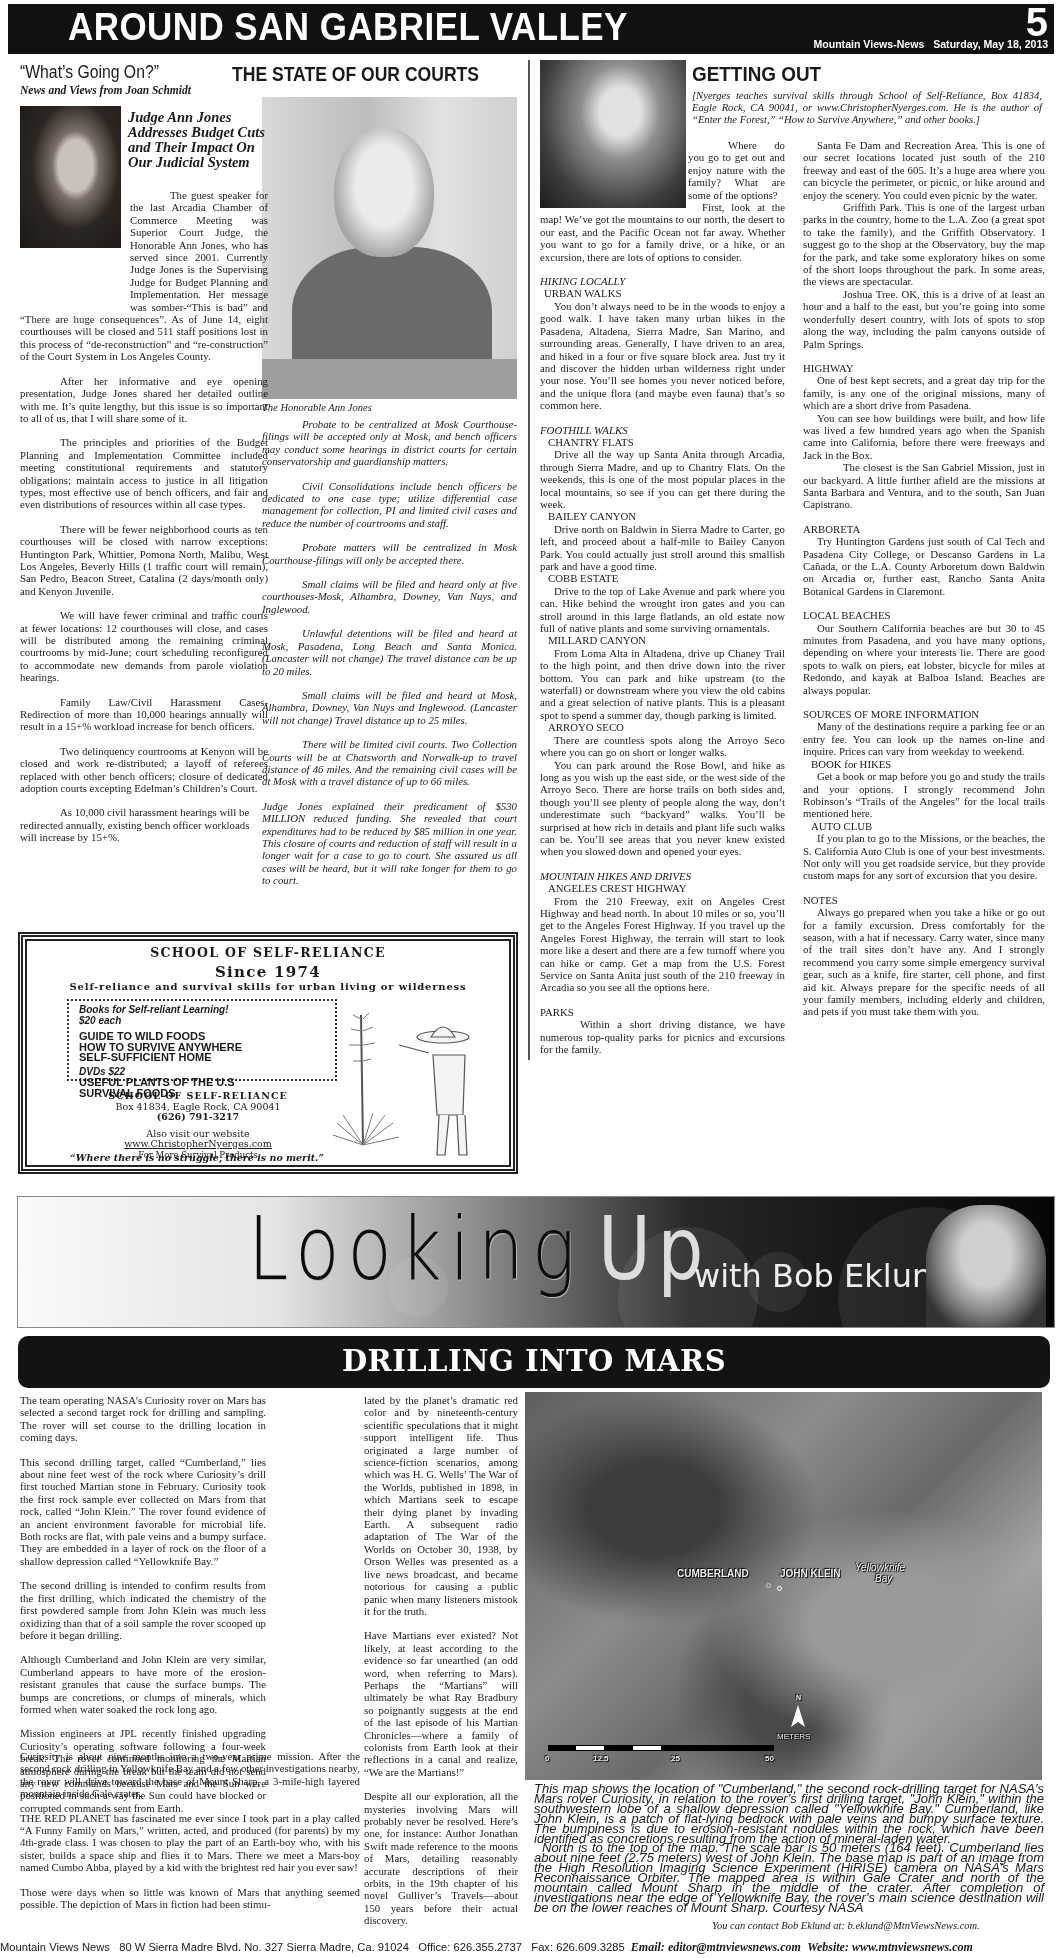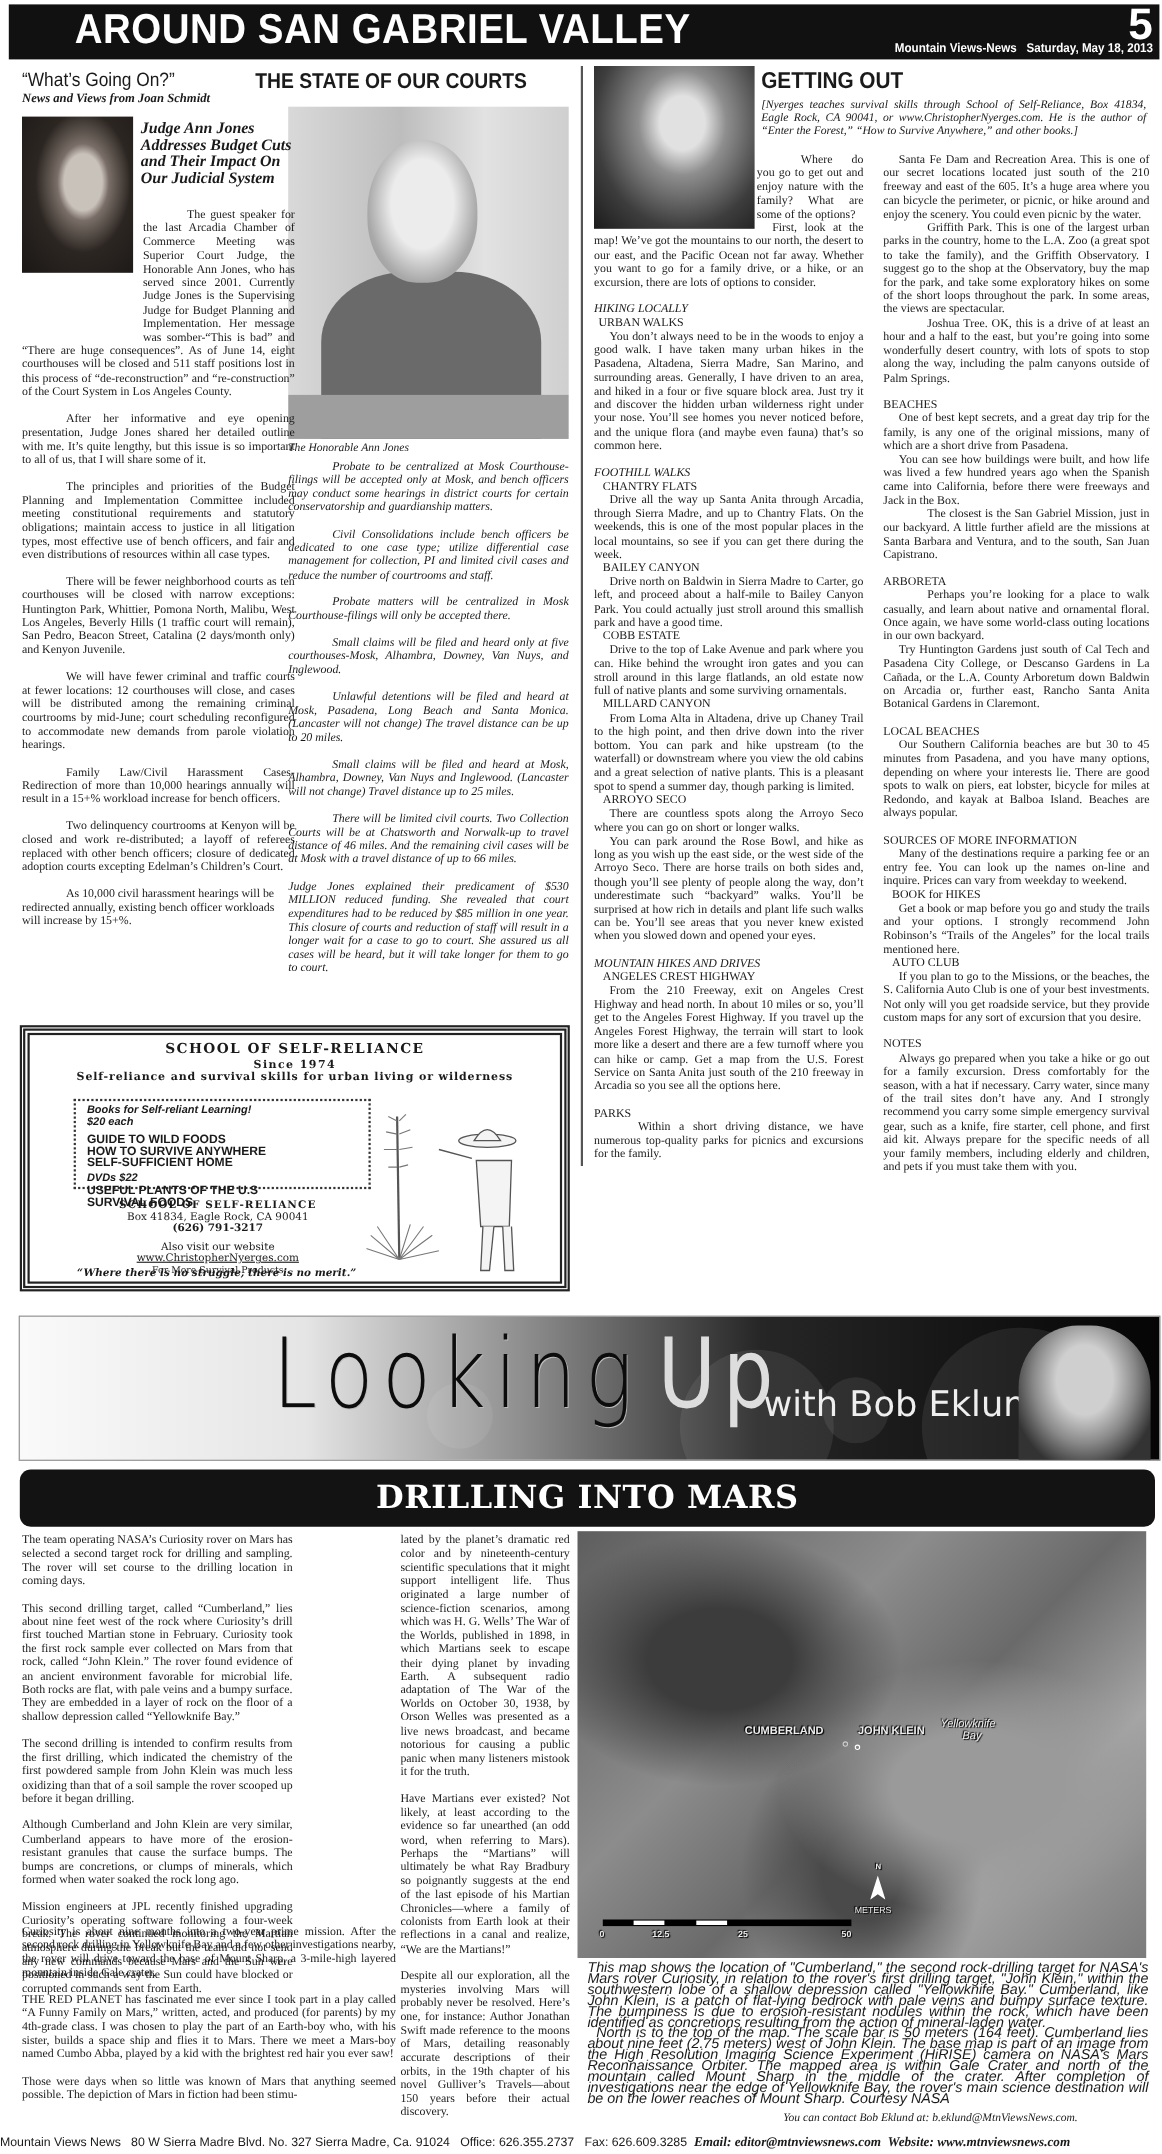--- a/index.html
+++ b/index.html
@@ -110,21 +110,21 @@
     <p class="p indent">Small claims will be filed and heard only at five courthouses-Mosk, Alhambra, Downey, Van Nuys, and Inglewood.</p>
     <p class="p indent">Unlawful detentions will be filed and heard at Mosk, Pasadena, Long Beach and Santa Monica. (Lancaster will not change) The travel distance can be up to 20 miles.</p>
     <p class="p indent">Small claims will be filed and heard at Mosk, Alhambra, Downey, Van Nuys and Inglewood. (Lancaster will not change) Travel distance up to 25 miles.</p>
     <p class="p indent">There will be limited civil courts. Two Collection Courts will be at Chatsworth and Norwalk-up to travel distance of 46 miles. And the remaining civil cases will be at Mosk with a travel distance of up to 66 miles.</p>
     <p class="p">Judge Jones explained their predicament of $530 MILLION reduced funding. She revealed that court expenditures had to be reduced by $85 million in one year. This closure of courts and reduction of staff will result in a longer wait for a case to go to court. She assured us all cases will be heard, but it will take longer for them to go to court.</p>
   </div>
 </section>
 
 <aside class="ad">
   <div class="h" style="margin-top:8px;font-size:12.5px;">SCHOOL OF SELF-RELIANCE</div>
-  <div class="h" style="font-size:10px;margin-top:3px;">Since 1974</div>
+  <div class="h" style="font-size:15px;margin-top:3px;">Since 1974</div>
   <div class="h" style="font-size:10px;letter-spacing:0.8px;">Self-reliance and survival skills for urban living or wilderness</div>
   <div class="box">
     <div style="font-style:italic;">Books for Self-reliant Learning!</div>
     <div style="font-style:italic;margin-bottom:5px;">$20 each</div>
     <div style="font-size:11px;">GUIDE TO WILD FOODS</div>
     <div style="font-size:11px;">HOW TO SURVIVE ANYWHERE</div>
     <div style="font-size:11px;margin-bottom:4px;">SELF-SUFFICIENT HOME</div>
     <div style="font-style:italic;">DVDs $22</div>
     <div style="font-size:11px;">USEFUL PLANTS OF THE U.S</div>
     <div style="font-size:11px;">SURVIVAL FOODS</div>
@@ -185,27 +185,26 @@
     <p class="p sindent">From the 210 Freeway, exit on Angeles Crest Highway and head north. In about 10 miles or so, you’ll get to the Angeles Forest Highway. If you travel up the Angeles Forest Highway, the terrain will start to look more like a desert and there are a few turnoff where you can hike or camp. Get a map from the U.S. Forest Service on Santa Anita just south of the 210 freeway in Arcadia so you see all the options here.</p>
     <div class="p">PARKS</div>
     <p class="p indent" style="margin-top:0;">Within a short driving distance, we have numerous top-quality parks for picnics and excursions for the family.</p>
   </div>
 
   <div style="position:absolute;left:803px;top:139px;width:242px;">
     <p class="p sindent">Santa Fe Dam and Recreation Area. This is one of our secret locations located just south of the 210 freeway and east of the 605. It’s a huge area where you can bicycle the perimeter, or picnic, or hike around and enjoy the scenery. You could even picnic by the water.</p>
     <p class="p indent" style="margin-top:0;">Griffith Park. This is one of the largest urban parks in the country, home to the L.A. Zoo (a great spot to take the family), and the Griffith Observatory. I suggest go to the shop at the Observatory, buy the map for the park, and take some exploratory hikes on some of the short loops throughout the park. In some areas, the views are spectacular.</p>
     <p class="p indent" style="margin-top:0;">Joshua Tree. OK, this is a drive of at least an hour and a half to the east, but you’re going into some wonderfully desert country, with lots of spots to stop along the way, including the palm canyons outside of Palm Springs.</p>
     <div class="gap"></div>
-    <div class="p">BEACHES</div>
+    <div class="p">HIGHWAY</div>
     <p class="p sindent" style="margin-top:0;">One of best kept secrets, and a great day trip for the family, is any one of the original missions, many of which are a short drive from Pasadena.</p>
     <p class="p sindent" style="margin-top:0;">You can see how buildings were built, and how life was lived a few hundred years ago when the Spanish came into California, before there were freeways and Jack in the Box.</p>
     <p class="p indent" style="margin-top:0;">The closest is the San Gabriel Mission, just in our backyard. A little further afield are the missions at Santa Barbara and Ventura, and to the south, San Juan Capistrano.</p>
     <div class="gap"></div>
     <div class="p">ARBORETA</div>
-    <p class="p indent" style="margin-top:0;">Perhaps you’re looking for a place to walk casually, and learn about native and ornamental floral. Once again, we have some world-class outing locations in our own backyard.</p>
     <p class="p sindent" style="margin-top:0;">Try Huntington Gardens just south of Cal Tech and Pasadena City College, or Descanso Gardens in La Cañada, or the L.A. County Arboretum down Baldwin on Arcadia or, further east, Rancho Santa Anita Botanical Gardens in Claremont.</p>
     <div class="gap"></div>
     <div class="p">LOCAL BEACHES</div>
     <p class="p sindent" style="margin-top:0;">Our Southern California beaches are but 30 to 45 minutes from Pasadena, and you have many options, depending on where your interests lie. There are good spots to walk on piers, eat lobster, bicycle for miles at Redondo, and kayak at Balboa Island. Beaches are always popular.</p>
     <div class="gap"></div>
     <div class="p">SOURCES OF MORE INFORMATION</div>
     <p class="p sindent" style="margin-top:0;">Many of the destinations require a parking fee or an entry fee. You can look up the names on-line and inquire. Prices can vary from weekday to weekend.</p>
     <div class="sub">BOOK for HIKES</div>
     <p class="p sindent" style="margin-top:0;">Get a book or map before you go and study the trails and your options. I strongly recommend John Robinson’s “Trails of the Angeles” for the local trails mentioned here.</p>
     <div class="sub">AUTO CLUB</div>

